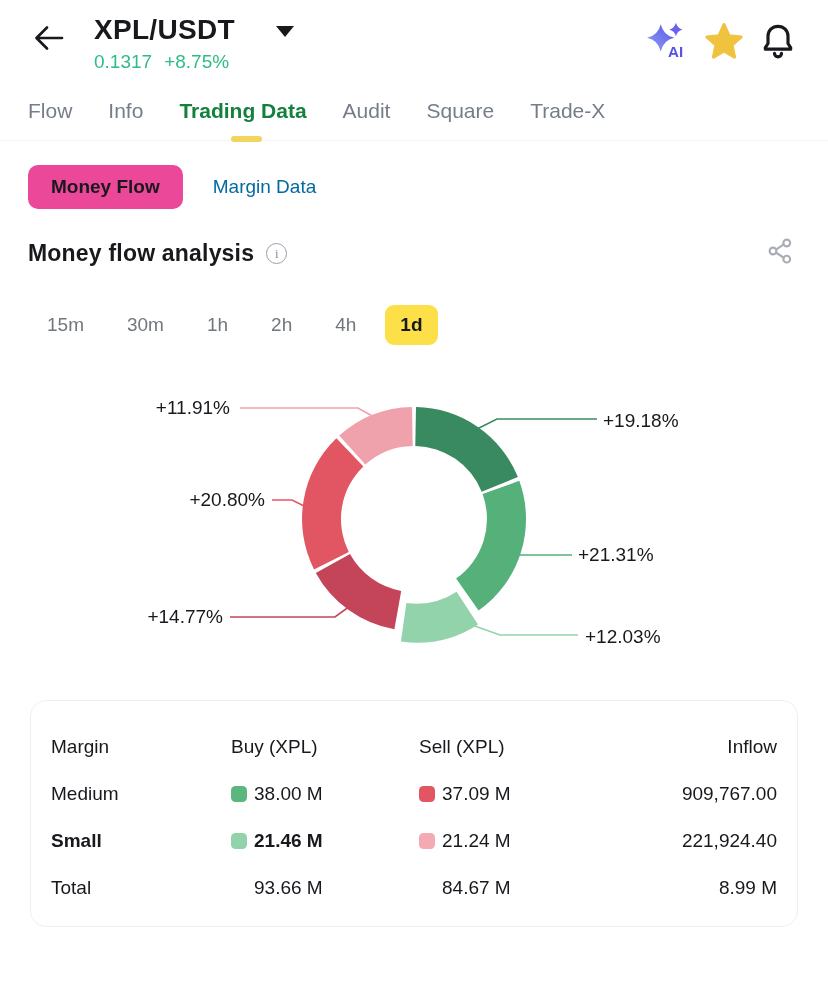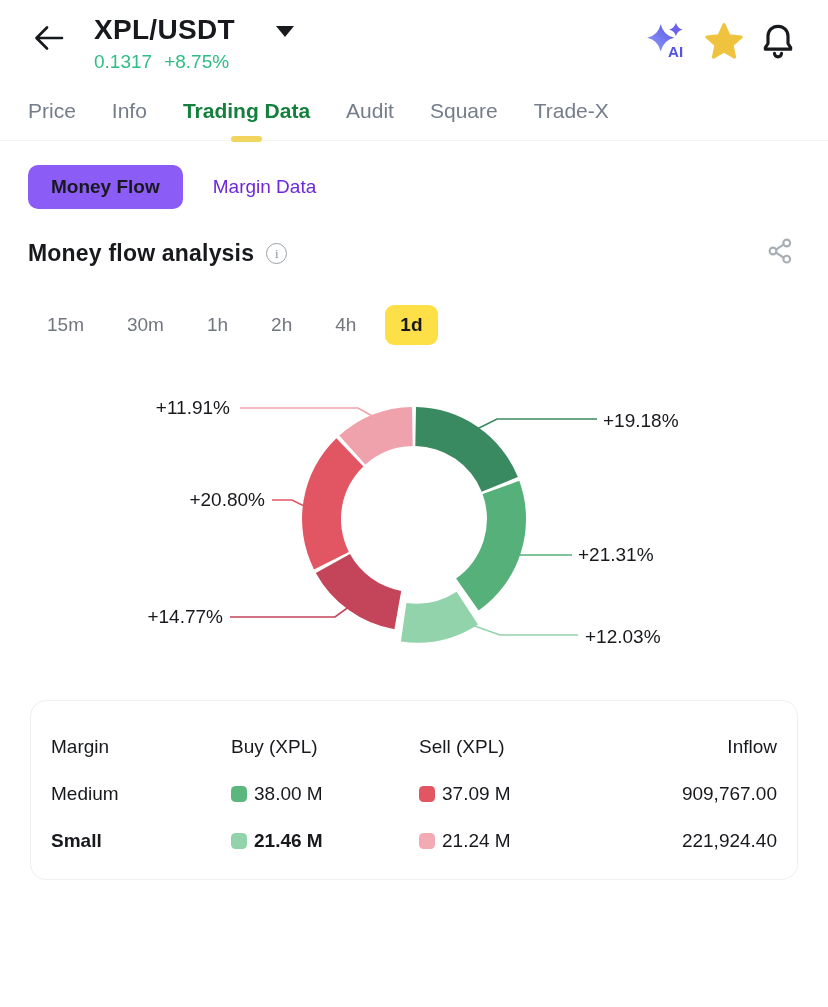--- a/index.html
+++ b/index.html
@@ -25,22 +25,22 @@
   
   .nav-tabs { position:relative; display:flex; gap:36px; padding:26px 0 17px 28px;
     font-size:21px; color:#757d8a; border-bottom:1px solid #f3f4f5; }
   .nav-tab { cursor:pointer; white-space:nowrap; }
   .nav-tab.active { color:#15803d; font-weight:700; }
   .tab-indicator { position:absolute; bottom:-2px; height:6px; width:31px; border-radius:3px; background:#f2d55e; }
 
   
   .subtabs { display:flex; align-items:center; gap:30px; margin:24px 0 0 28px; font-size:19px; }
   .subtab { cursor:pointer; }
-  .subtab.active { background:#8b5cf6; border-radius:10px; padding:11px 23px; font-weight:700; color:#17191d;text-align:right; }
-  .subtab.inactive { color:#6d28d9; }
+  .subtab.active { background:#ec4899; border-radius:10px; padding:11px 23px; font-weight:700; color:#17191d;text-align:right; }
+  .subtab.inactive { color:#0369a1; }
 
   
   .section-head { display:flex; align-items:center; margin:27px 32px 0 28px; }
   .section-title { font-size:23px; font-weight:700; letter-spacing:.2px; }
   .info-icon { width:21px; height:21px; border:1.5px solid #99a0aa; border-radius:50%;
     color:#8a929c; font-size:13px; line-height:1; display:flex; align-items:center; justify-content:center;
     margin-left:12px; font-family:"Liberation Serif", serif; }
   .share-wrap { margin-left:auto; cursor:pointer; }
 
   
@@ -103,21 +103,21 @@
     <span class="hicon">
       <svg width="40" height="40" viewBox="0 0 24 24">
         <path d="M12 3.2c-3.5 0-6 2.6-6 6v4.3L4.4 16v0.9h15.2V16L18 13.5V9.2c0-3.4-2.5-6-6-6Z" fill="none" stroke="#17191d" stroke-width="1.9" stroke-linejoin="round"></path>
         <path d="M9.9 19.4a2.1 2.1 0 0 0 4.2 0" fill="none" stroke="#17191d" stroke-width="1.9" stroke-linecap="round"></path>
       </svg>
     </span>
   </div>
 </div>
 
 <div class="nav-tabs">
-  <span class="nav-tab">Price</span>
+  <span class="nav-tab">Flow</span>
   <span class="nav-tab">Info</span>
   <span class="nav-tab active">Trading Data</span>
   <span class="nav-tab">Audit</span>
   <span class="nav-tab">Square</span>
   <span class="nav-tab">Trade-X</span>
   <span class="tab-indicator" id="tab-indicator" style="left: 231px;"></span>
 </div>
 
 <div class="subtabs">
   <span class="subtab active">Money Flow</span>
@@ -188,13 +188,19 @@
     <span class="c-inflow">909,767.00</span>
   </div>
 
   <div class="t-row">
     <span class="c-label bold">Small</span>
     <span class="c-buy"><span class="marker" style="background: rgb(146, 211, 171);"></span><span class="val bold">21.46 M</span></span>
     <span class="c-sell"><span class="marker" style="background: rgb(243, 170, 179);"></span><span class="val">21.24 M</span></span>
     <span class="c-inflow">221,924.40</span>
   </div>
 
+  <div class="t-row">
+    <span class="c-label">Total</span>
+    <span class="c-buy"><span class="marker hiddenmk"></span><span class="val">93.66 M</span></span>
+    <span class="c-sell"><span class="marker hiddenmk"></span><span class="val">84.67 M</span></span>
+    <span class="c-inflow">8.99 M</span>
+  </div>
 </div>
 
 </body></html>

